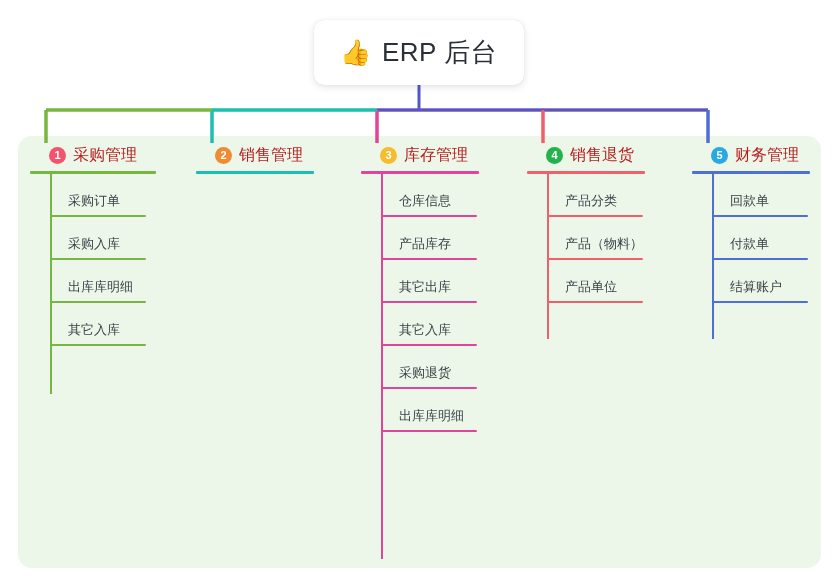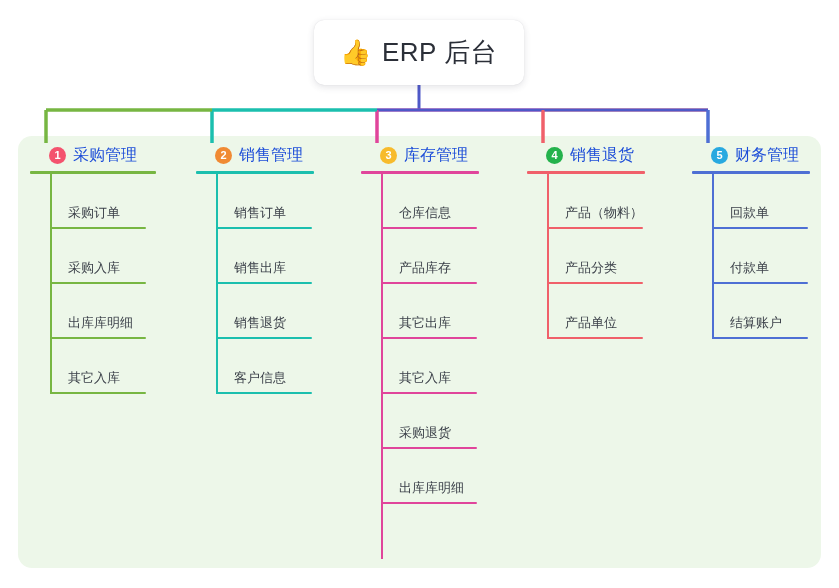--- a/index.html
+++ b/index.html
@@ -92,42 +92,42 @@
     border-radius: 50%;
     color: #ffffff;
     font-size: 11px;
     line-height: 17px;
     text-align: center;
     font-weight: bold;
     flex: 0 0 auto;
   }
   .branch-title {
     font-size: 16px;
-    color: #1d4ed8;
+    color: #b91c1c;
     white-space: nowrap;
   }
   .header-rule {
     height: 3px;
     margin-top: 4px;
     border-radius: 1px;
   }
   .items {
     position: relative;
     margin-left: 20px;
     padding-top: 0;
   }
   .spine {
     position: absolute;
     left: 0;
     top: 0;
     width: 2px;
   }
   .item {
     position: relative;
-    height: 55px;
+    height: 43px;
     box-sizing: border-box;
   }
   .item-label {
     position: absolute;
     left: 18px;
     bottom: 7px;
     font-size: 13px;
     color: #3a3f48;
     white-space: nowrap;
   }
@@ -200,39 +200,20 @@
             <div class="item-rule" style="background: rgb(119, 182, 66);"></div>
           </div>
         </div>
       </div>
       <div class="branch" style="left: 196px;">
         <div class="branch-header">
           <span class="badge" style="background: rgb(240, 138, 51);">2</span>
           <span class="branch-title">销售管理</span>
         </div>
         <div class="header-rule" style="background: rgb(27, 191, 174); width: 118px;"></div>
-        <div class="items">
-          <div class="spine" style="background: rgb(27, 191, 174); height: 220px;"></div>
-          <div class="item">
-            <span class="item-label">销售订单</span>
-            <div class="item-rule" style="background: rgb(27, 191, 174);"></div>
-          </div>
-          <div class="item">
-            <span class="item-label">销售出库</span>
-            <div class="item-rule" style="background: rgb(27, 191, 174);"></div>
-          </div>
-          <div class="item">
-            <span class="item-label">销售退货</span>
-            <div class="item-rule" style="background: rgb(27, 191, 174);"></div>
-          </div>
-          <div class="item">
-            <span class="item-label">客户信息</span>
-            <div class="item-rule" style="background: rgb(27, 191, 174);"></div>
-          </div>
-        </div>
       </div>
       <div class="branch" style="left: 361px;">
         <div class="branch-header">
           <span class="badge" style="background: rgb(247, 187, 44);">3</span>
           <span class="branch-title">库存管理</span>
         </div>
         <div class="header-rule" style="background: rgb(224, 69, 155); width: 118px;"></div>
         <div class="items">
           <div class="spine" style="background: rgb(224, 69, 155); height: 385px;"></div>
           <div class="item">
@@ -263,28 +244,28 @@
       </div>
       <div class="branch" style="left: 527px;">
         <div class="branch-header">
           <span class="badge" style="background: rgb(36, 178, 76);">4</span>
           <span class="branch-title">销售退货</span>
         </div>
         <div class="header-rule" style="background: rgb(240, 96, 106); width: 118px;"></div>
         <div class="items">
           <div class="spine" style="background: rgb(240, 96, 106); height: 165px;"></div>
           <div class="item">
+            <span class="item-label">产品分类</span>
+            <div class="item-rule" style="background: rgb(240, 96, 106);"></div>
+          </div>
+          <div class="item">
             <span class="item-label">产品（物料）</span>
             <div class="item-rule" style="background: rgb(240, 96, 106);"></div>
           </div>
           <div class="item">
-            <span class="item-label">产品分类</span>
-            <div class="item-rule" style="background: rgb(240, 96, 106);"></div>
-          </div>
-          <div class="item">
             <span class="item-label">产品单位</span>
             <div class="item-rule" style="background: rgb(240, 96, 106);"></div>
           </div>
         </div>
       </div>
       <div class="branch" style="left: 692px;">
         <div class="branch-header">
           <span class="badge" style="background: rgb(40, 169, 224);">5</span>
           <span class="branch-title">财务管理</span>
         </div>

